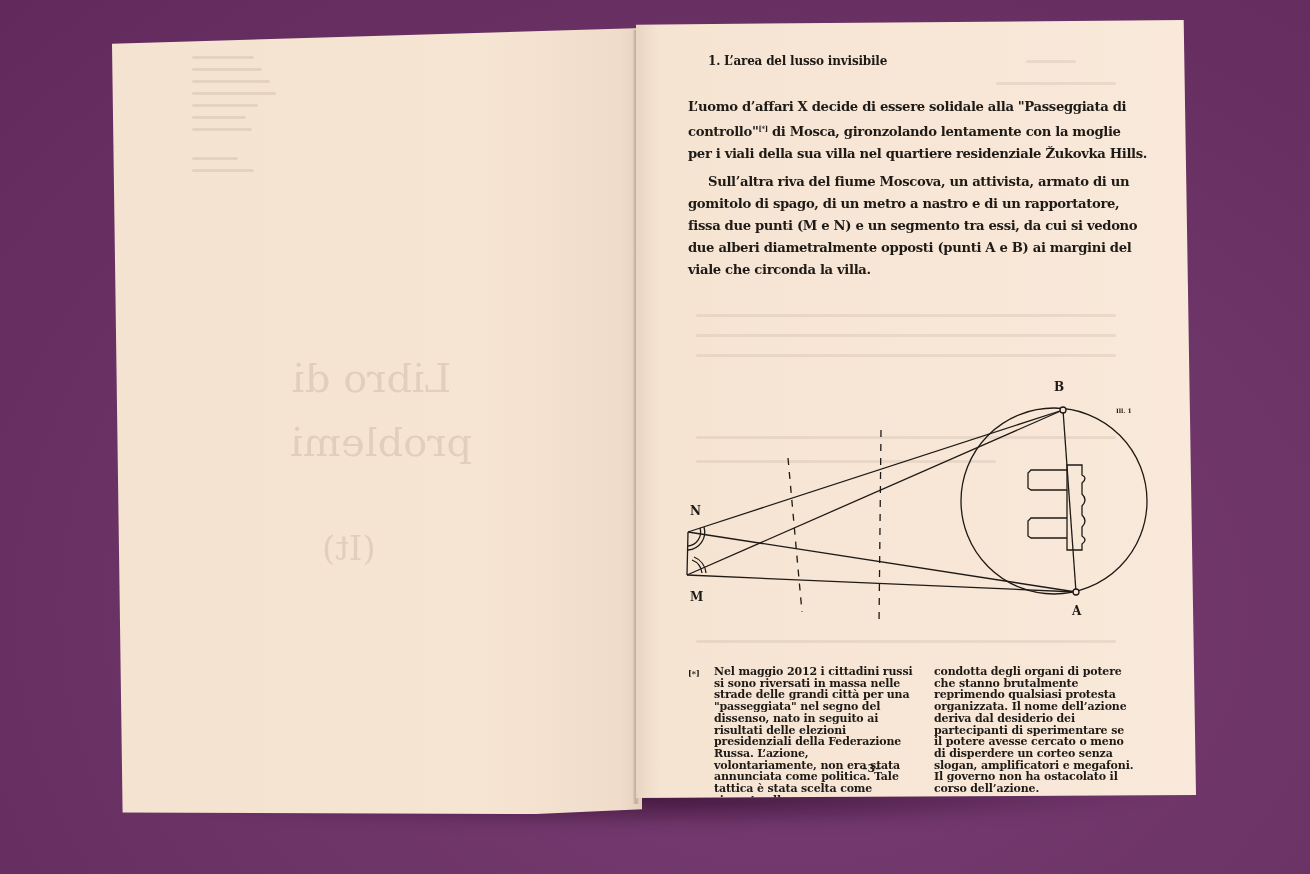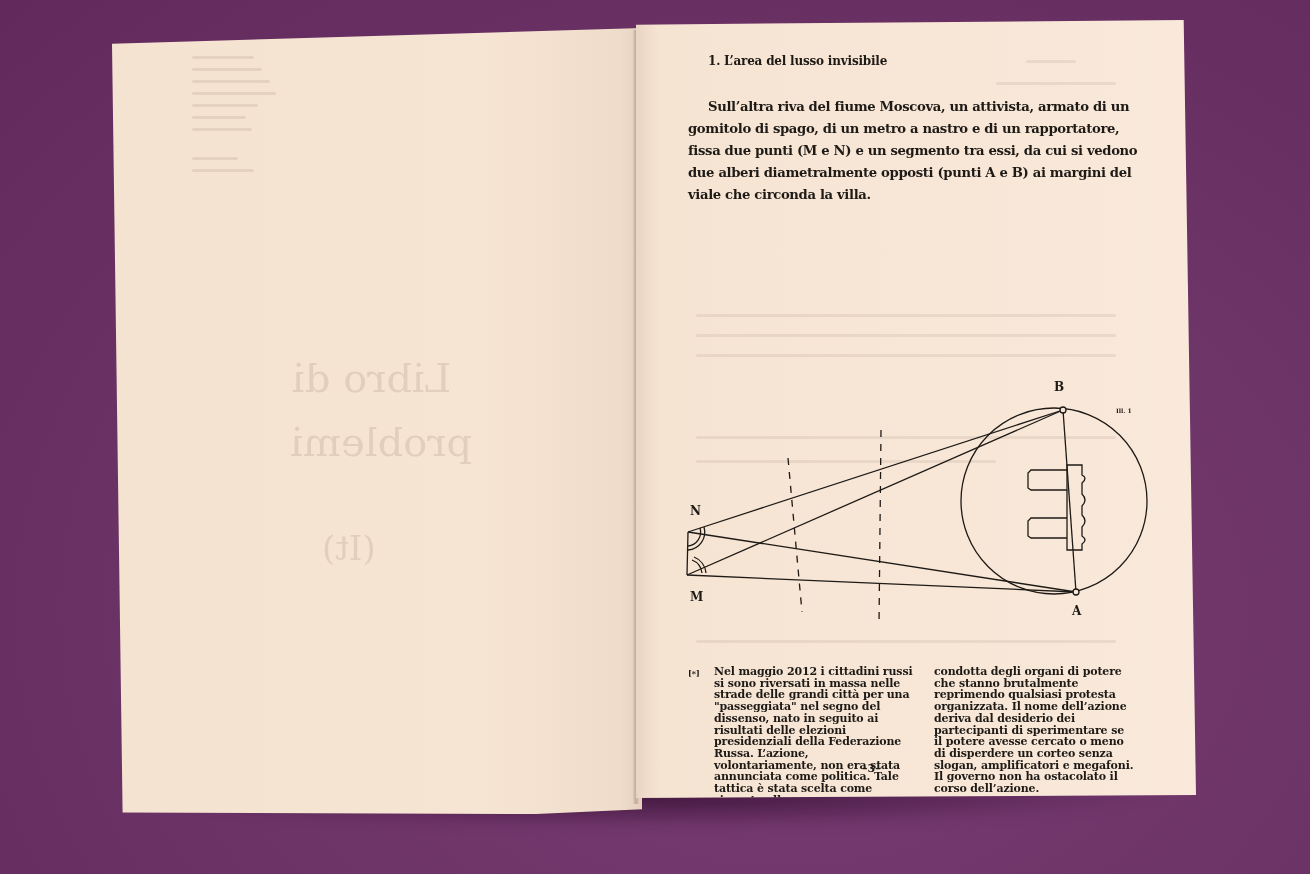--- a/index.html
+++ b/index.html
@@ -112,21 +112,22 @@
   <div class="ghost-r" style="left:60px;top:294px;width:420px"></div>
   <div class="ghost-r" style="left:60px;top:314px;width:420px"></div>
   <div class="ghost-r" style="left:60px;top:334px;width:420px"></div>
   <div class="ghost-r" style="left:60px;top:416px;width:420px"></div>
   <div class="ghost-r" style="left:60px;top:440px;width:300px"></div>
   <div class="ghost-r" style="left:60px;top:620px;width:420px"></div>
 
   <div class="heading">1. L’area del lusso invisibile</div>
 
   <div class="body-text">
-    <p class="indent" style="">Sull’altra riva del fiume Moscova, un attivista, armato di un gomitolo di spago, di un metro a nastro e di un rapportatore, fissa due punti (M e N) e un segmento tra essi, da cui si vedono due alberi diametralmente opposti (punti A e B) ai margini del viale che circonda la villa.</p>
+    <p><span>L’uomo d’affari X decide di essere solidale alla "Passeggiata di controllo"</span><sup>[*]</sup><span> di Mosca, gironzolando lentamente con la moglie per i viali della sua villa nel quartiere residenziale Žukovka Hills.</span></p>
+    <p class="indent" style="margin-top:6px">Sull’altra riva del fiume Moscova, un attivista, armato di un gomitolo di spago, di un metro a nastro e di un rapportatore, fissa due punti (M e N) e un segmento tra essi, da cui si vedono due alberi diametralmente opposti (punti A e B) ai margini del viale che circonda la villa.</p>
   </div>
 
 
   <svg class="figure" viewBox="0 0 560 778" width="560" height="778">
     <g stroke="#1e1a16" fill="none" stroke-width="1.3">
 
       <circle cx="418" cy="481" r="93"></circle>
 
       <line x1="427" y1="390" x2="440" y2="572"></line>
 

